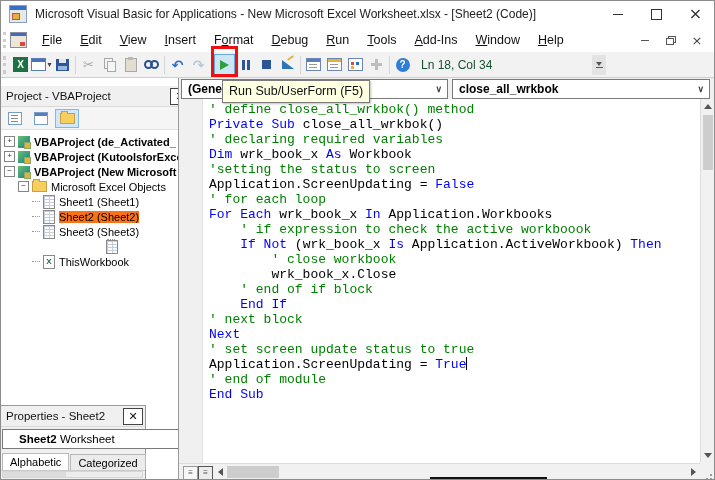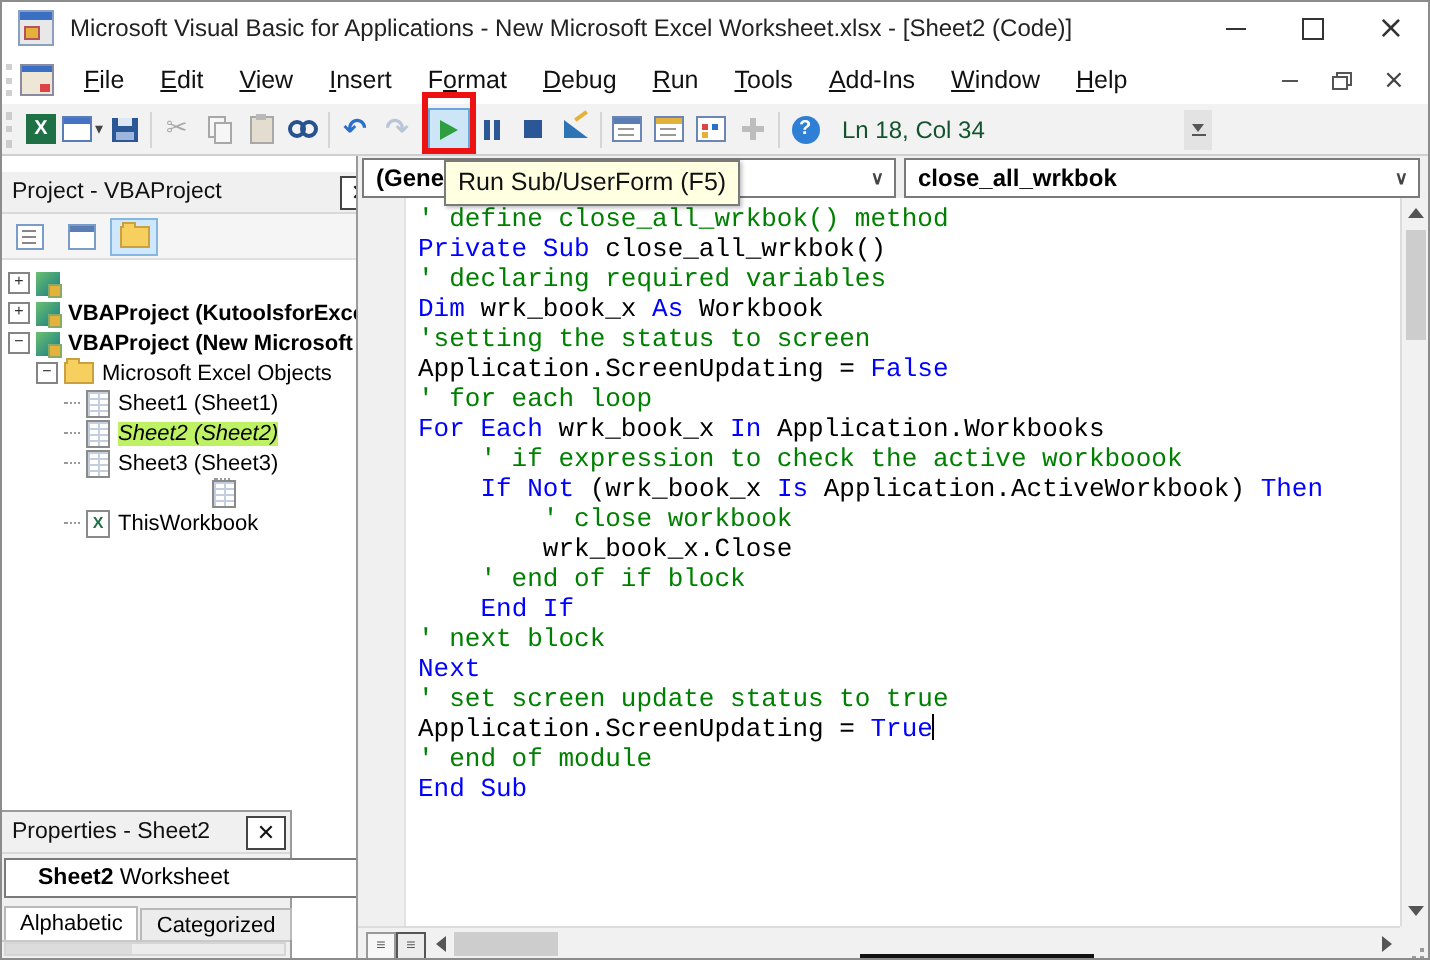--- a/index.html
+++ b/index.html
@@ -107,21 +107,21 @@
   .p-folder::before{content:"";position:absolute;left:0;top:-3px;width:5px;height:2px;background:#f6cf5e;border:1px solid #c9a23f;border-bottom:none;}
   .proj-overflow{position:absolute;right:1px;top:1px;width:12px;height:19px;background:#e3e3e3;
                  display:flex;flex-direction:column;align-items:center;justify-content:center;gap:1px;}
   .project-tree{padding-top:4px;font-size:11px;overflow:hidden;}
   .tree-row{height:15px;display:flex;align-items:center;white-space:nowrap;overflow:hidden;}
   .exp{width:9px;height:9px;border:1px solid #848484;background:#fff;font:8px/7px "Liberation Sans",sans-serif;
        text-align:center;color:#333;margin-right:3px;flex:none;box-sizing:content-box;}
   .dash{width:8px;border-top:1px dotted #9a9a9a;margin-right:3px;flex:none;}
   .tree-label{margin-left:4px;}
   .tree-label.b{font-weight:bold;}
-  .tree-label.sel{background:#bef264;font-style:italic;}
+  .tree-label.sel{background:#f97316;}
   .t-project{width:12px;height:12px;background:linear-gradient(135deg,#6cc070 0%,#2f8f7f 70%);position:relative;flex:none;}
   .t-project::after{content:"";position:absolute;right:-1px;bottom:-1px;width:5px;height:5px;background:#e4b23a;border:1px solid #8a6;}
   .t-folder{width:13px;height:9px;background:#f6cf5e;border:1px solid #c9a23f;position:relative;flex:none;}
   .t-folder::before{content:"";position:absolute;left:0;top:-3px;width:5px;height:2px;background:#f6cf5e;border:1px solid #c9a23f;border-bottom:none;}
   .t-sheet{width:10px;height:12px;background:#fff;border:1px solid #8a8a8a;flex:none;
            background-image:linear-gradient(#c3cede 1px,transparent 1px),linear-gradient(90deg,#c3cede 1px,transparent 1px);
            background-size:5px 3px;}
   .t-workbook{width:10px;height:12px;background:#fff;border:1px solid #8a8a8a;flex:none;
               font:bold 8px/12px "Liberation Sans",sans-serif;color:#1e7145;text-align:center;}
 
@@ -305,20 +305,21 @@
         <span class="p-folder"></span>
       </span>
     <span class="proj-overflow">
         <span class="tiny-down"></span>
       </span>
   </div>
   <div class="project-tree">
       <div class="tree-row" style="padding-left: 4px;">
         <span class="exp">+</span>
         <span class="t-project"></span>
+        <span class="tree-label b">VBAProject (de_Activated_</span>
       </div>
       <div class="tree-row" style="padding-left: 4px;">
         <span class="exp">+</span>
         <span class="t-project"></span>
         <span class="tree-label b">VBAProject (KutoolsforExce</span>
       </div>
       <div class="tree-row" style="padding-left: 4px;">
         <span class="exp">−</span>
         <span class="t-project"></span>
         <span class="tree-label b">VBAProject (New Microsoft</span>

